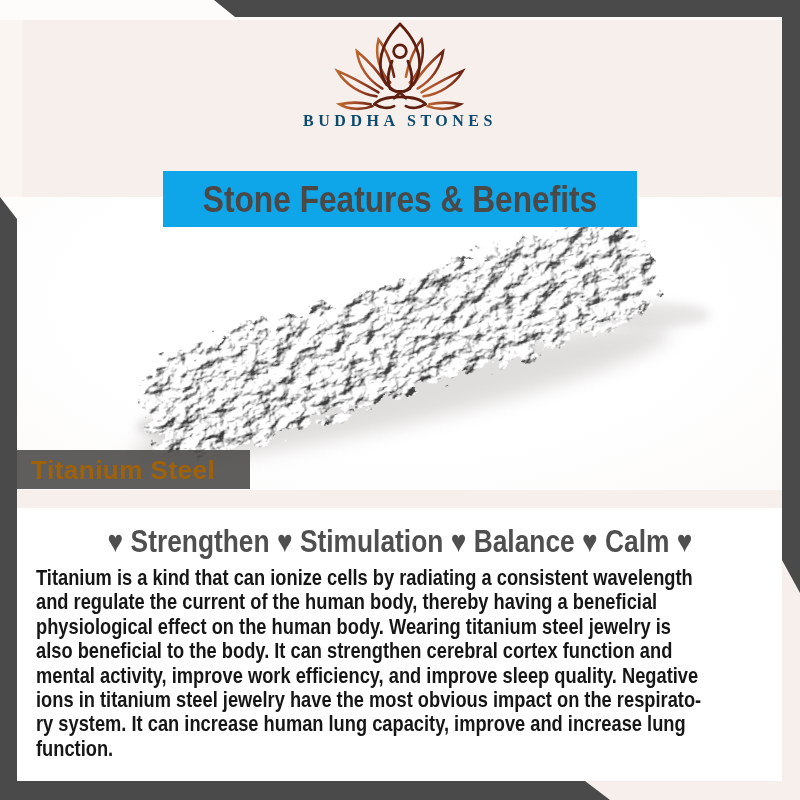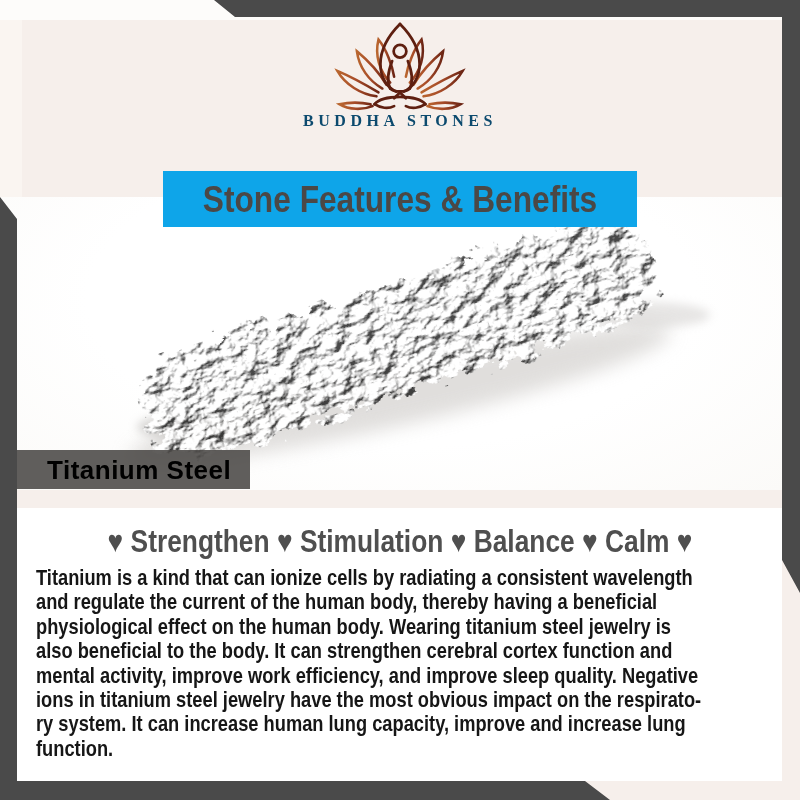--- a/index.html
+++ b/index.html
@@ -45,21 +45,21 @@
     font-family:"Liberation Serif", serif;font-size:16px;font-weight:600;
     letter-spacing:4.5px;color:#0c4a6e;white-space:nowrap;
   }
 
   
   .material-badge{
     position:absolute;left:17px;top:450px;width:233px;height:39px;
     background:rgba(74,72,70,0.88);
   }
   .material-badge span{
-    display:block;padding-left:30px;line-height:40px;font-size:26px;font-weight:bold;color:#000000;
+    display:block;padding-left:14px;line-height:40px;font-size:26px;font-weight:bold;color:#a16207;
     letter-spacing:0.5px;white-space:nowrap;
   }
 
   
   .benefits-heading{
     position:absolute;left:0;top:524px;width:800px;text-align:center;
     font-size:31px;font-weight:bold;color:#4f4f4f;white-space:nowrap;
     transform:scaleX(0.85);transform-origin:50% 50%;
   }
   .benefits-paragraph{

